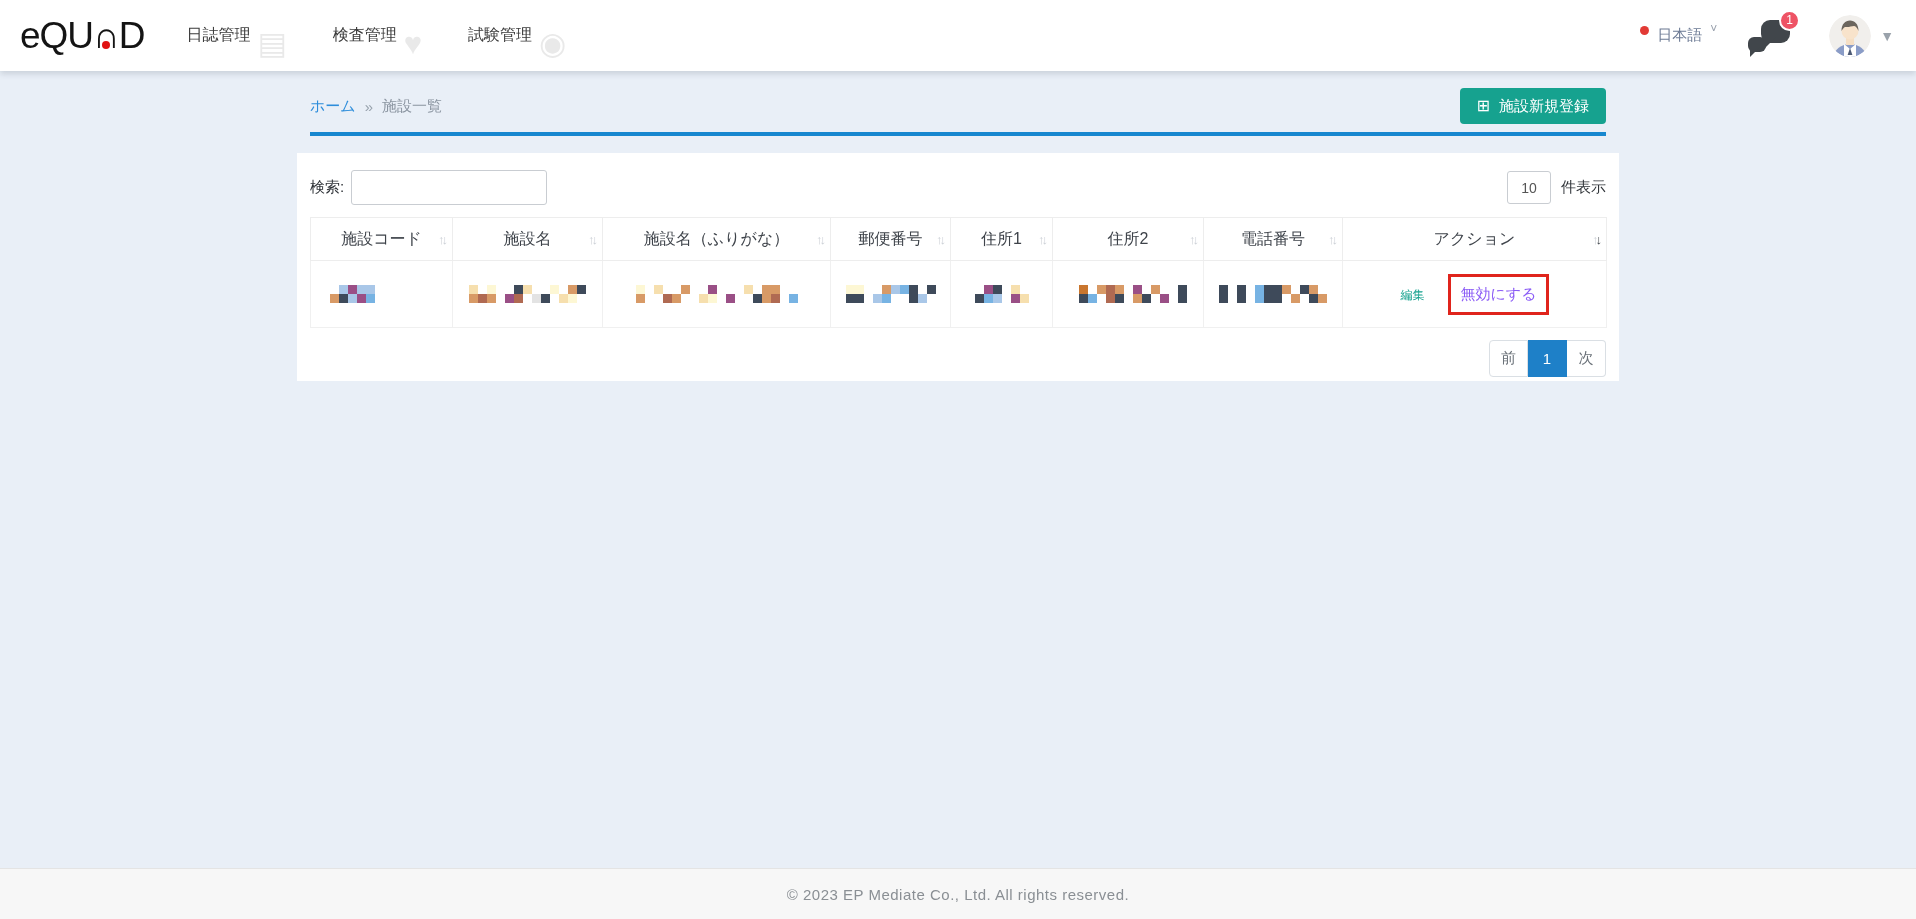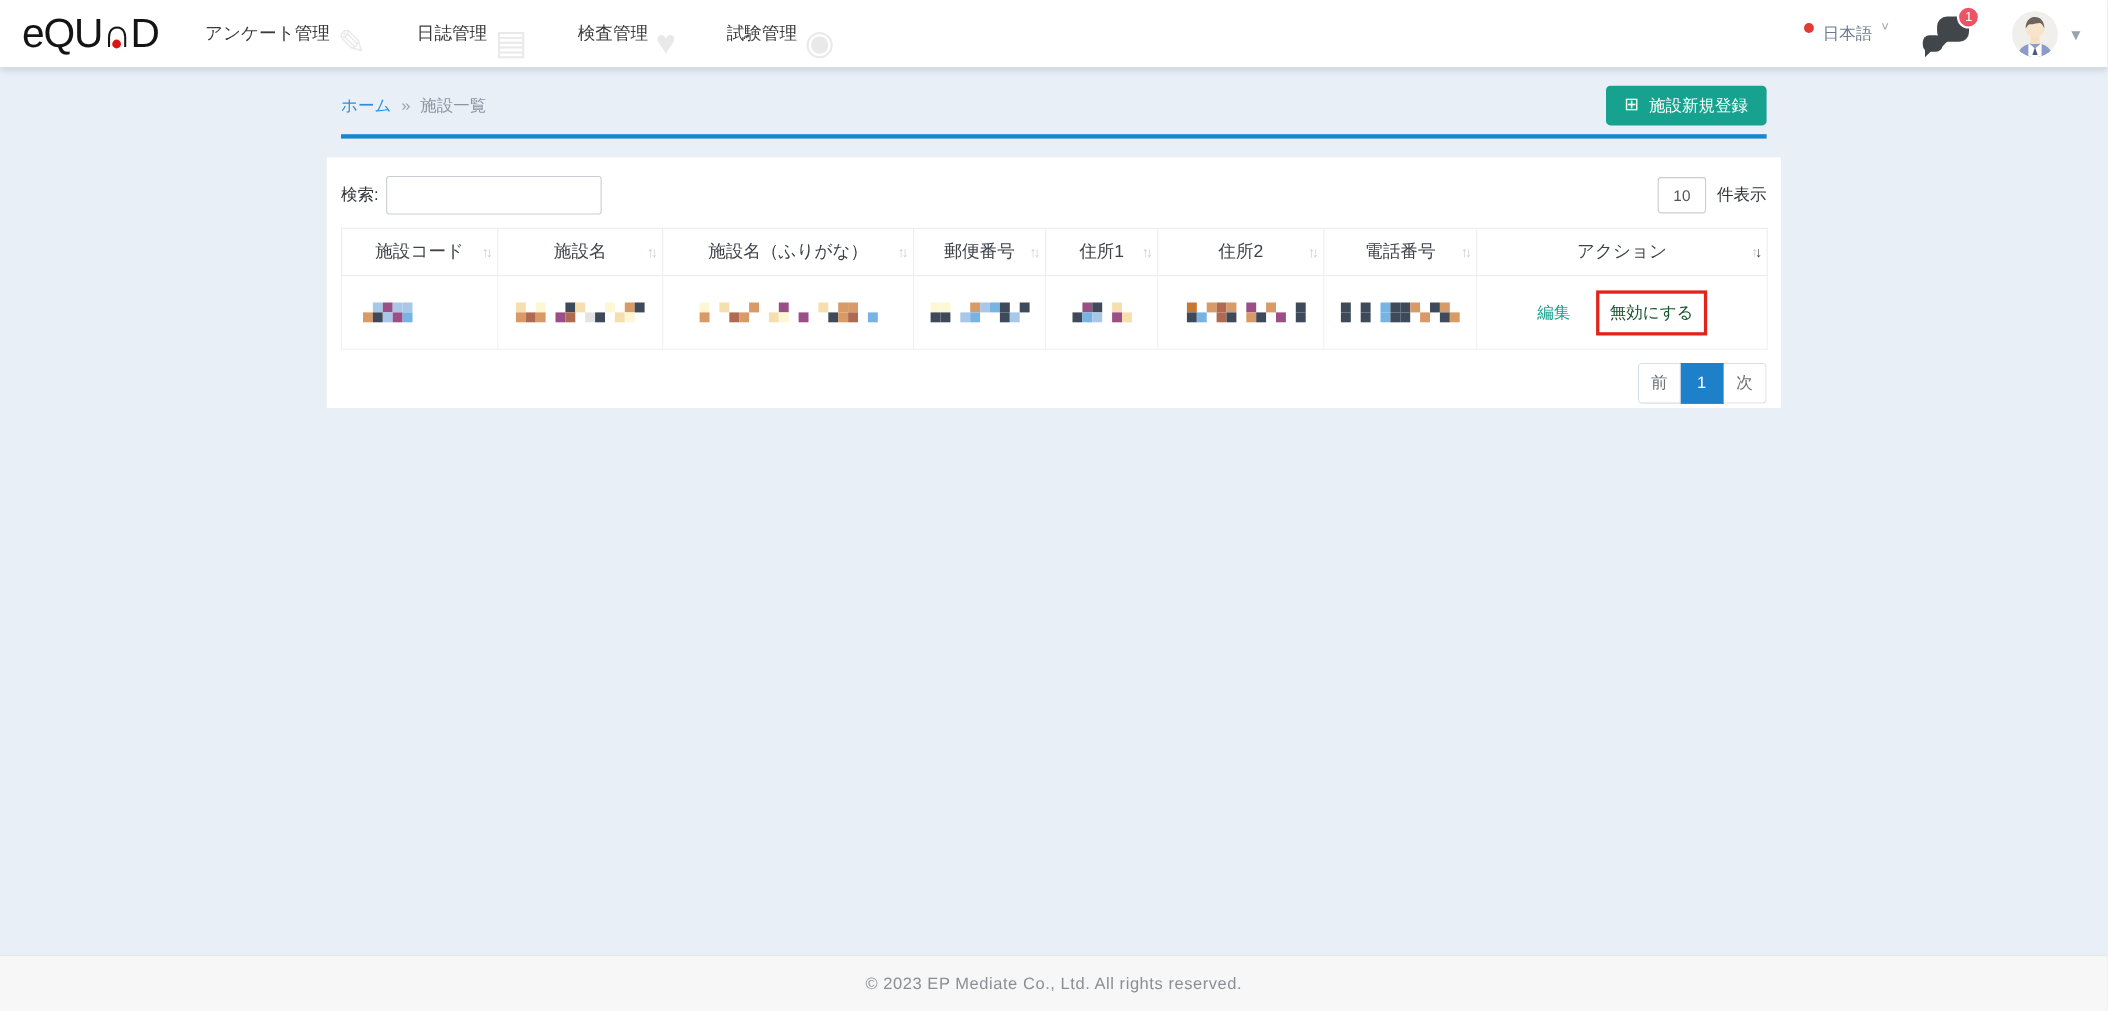--- a/index.html
+++ b/index.html
@@ -6,21 +6,21 @@
   html,body { width:1916px; }
   body {
     font-family: "Liberation Sans", "DejaVu Sans", sans-serif;
     background:#e9eff7;
     color:#2f3338;
   }
   .page { width:1916px; min-height:919px; display:flex; flex-direction:column; }
 
   
   .navbar {
-    height:61px; background:#fff; display:flex; align-items:center;
+    height:71px; background:#fff; display:flex; align-items:center;
     padding:0 22px 0 20px; position:relative; z-index:5;
     box-shadow:0 3px 6px rgba(60,70,90,.18);
   }
   .logo { font-size:37px; font-weight:500; color:#141414; letter-spacing:-1px;
           display:flex; align-items:center; margin-right:42px; cursor:pointer; }
   .logo .arch { position:relative; display:inline-block; }
   .logo-dot { position:absolute; left:50%; bottom:8px; transform:translateX(-50%);
               width:8px; height:8px; border-radius:50%; background:#e01313; }
   .nav-items { display:flex; align-items:center; gap:46px; height:100%; }
   .nav-item { display:flex; align-items:center; cursor:pointer; height:100%; }
@@ -78,23 +78,23 @@
        border:1px solid #ededed; position:relative; text-align:center; cursor:pointer; }
   .sort { position:absolute; right:7px; top:50%; transform:translateY(-50%);
           font-size:13px; color:#ccd0d6; letter-spacing:-3px; }
   .sort .active { color:#3f444b; }
   td { height:67px; border:1px solid #f0f0f0; vertical-align:middle; }
   .mosaic { display:flex; flex-direction:column; align-items:center; line-height:0; }
   td.cell-left .mosaic { align-items:flex-start; padding-left:10px; }
   .mosaic-row { height:9px; font-size:0; white-space:nowrap; }
   .mosaic-px { display:inline-block; width:9px; height:9px; }
   td.actions { text-align:center; }
-  .edit-link { color:#16a28f; font-size:15px; text-decoration:none; margin-right:24px; cursor:pointer; }
+  .edit-link { color:#16a28f; font-size:12px; text-decoration:none; margin-right:24px; cursor:pointer; }
   .red-box { display:inline-block; border:3px solid #e0241c; padding:8px 9px; }
-  .disable-link { color:#14532d; font-size:15px; text-decoration:none; cursor:pointer; }
+  .disable-link { color:#8b5cf6; font-size:15px; text-decoration:none; cursor:pointer; }
 
   .summary { font-size:15px; color:#2f3338; margin-top:18px; }
   .pager-row { display:flex; justify-content:flex-end; margin-top:12px; }
   .pagination { display:flex; list-style:none; }
   .pagination li { min-width:39px; height:37px; padding:0 10px; display:flex; align-items:center;
                    justify-content:center; font-size:15px; background:#fff; color:#6a7178;
                    border:1px solid #dadfe4; cursor:pointer; }
   .pagination li + li { border-left:none; }
   .pagination li:first-child { border-radius:4px 0 0 4px; }
   .pagination li:last-child { border-radius:0 4px 4px 0; }
@@ -110,24 +110,20 @@
 <div class="page">
 
   <header class="navbar">
     <div class="logo">
       <span>eQU</span>
         <span class="arch"><span>∩</span><i class="logo-dot"></i></span>
         <span>D</span>
     </div>
 
     <nav class="nav-items" id="nav-items">
-        <div class="nav-item">
-          <span class="nav-label">アンケート管理</span>
-          <span class="nav-icon">✎</span>
-        </div>
         <div class="nav-item">
           <span class="nav-label">日誌管理</span>
           <span class="nav-icon">▤</span>
         </div>
         <div class="nav-item">
           <span class="nav-label">検査管理</span>
           <span class="nav-icon">♥</span>
         </div>
         <div class="nav-item">
           <span class="nav-label">試験管理</span>

